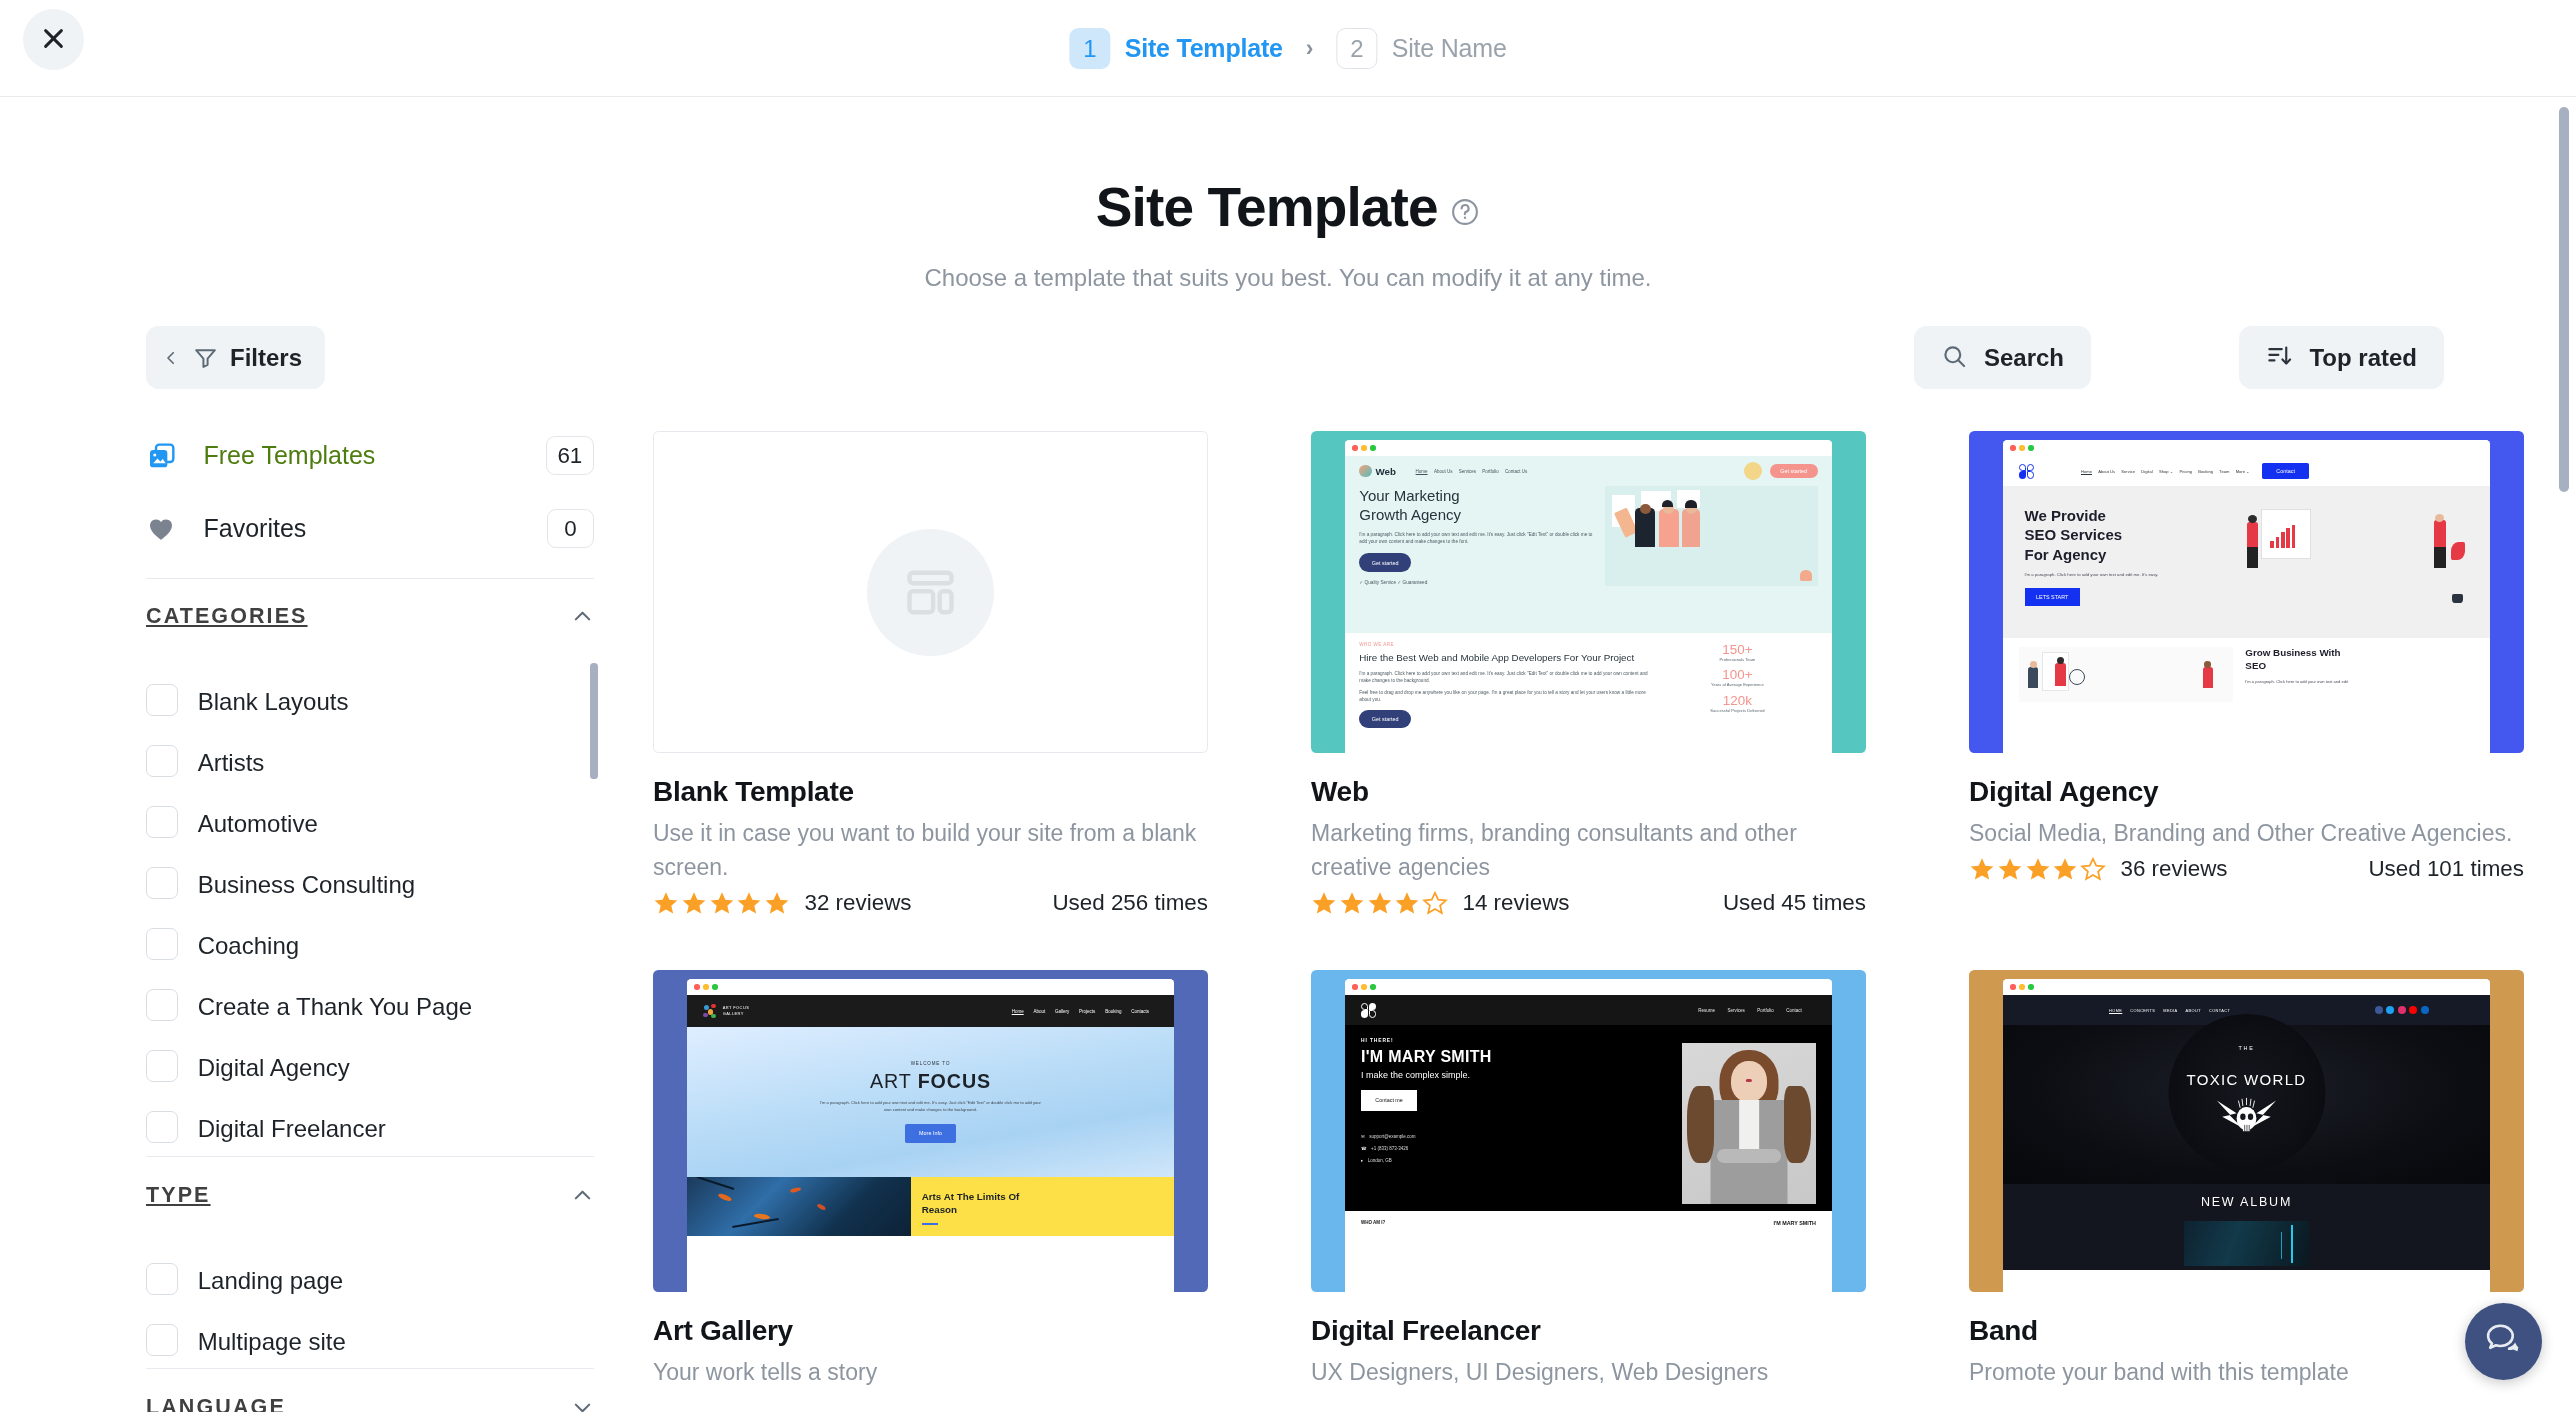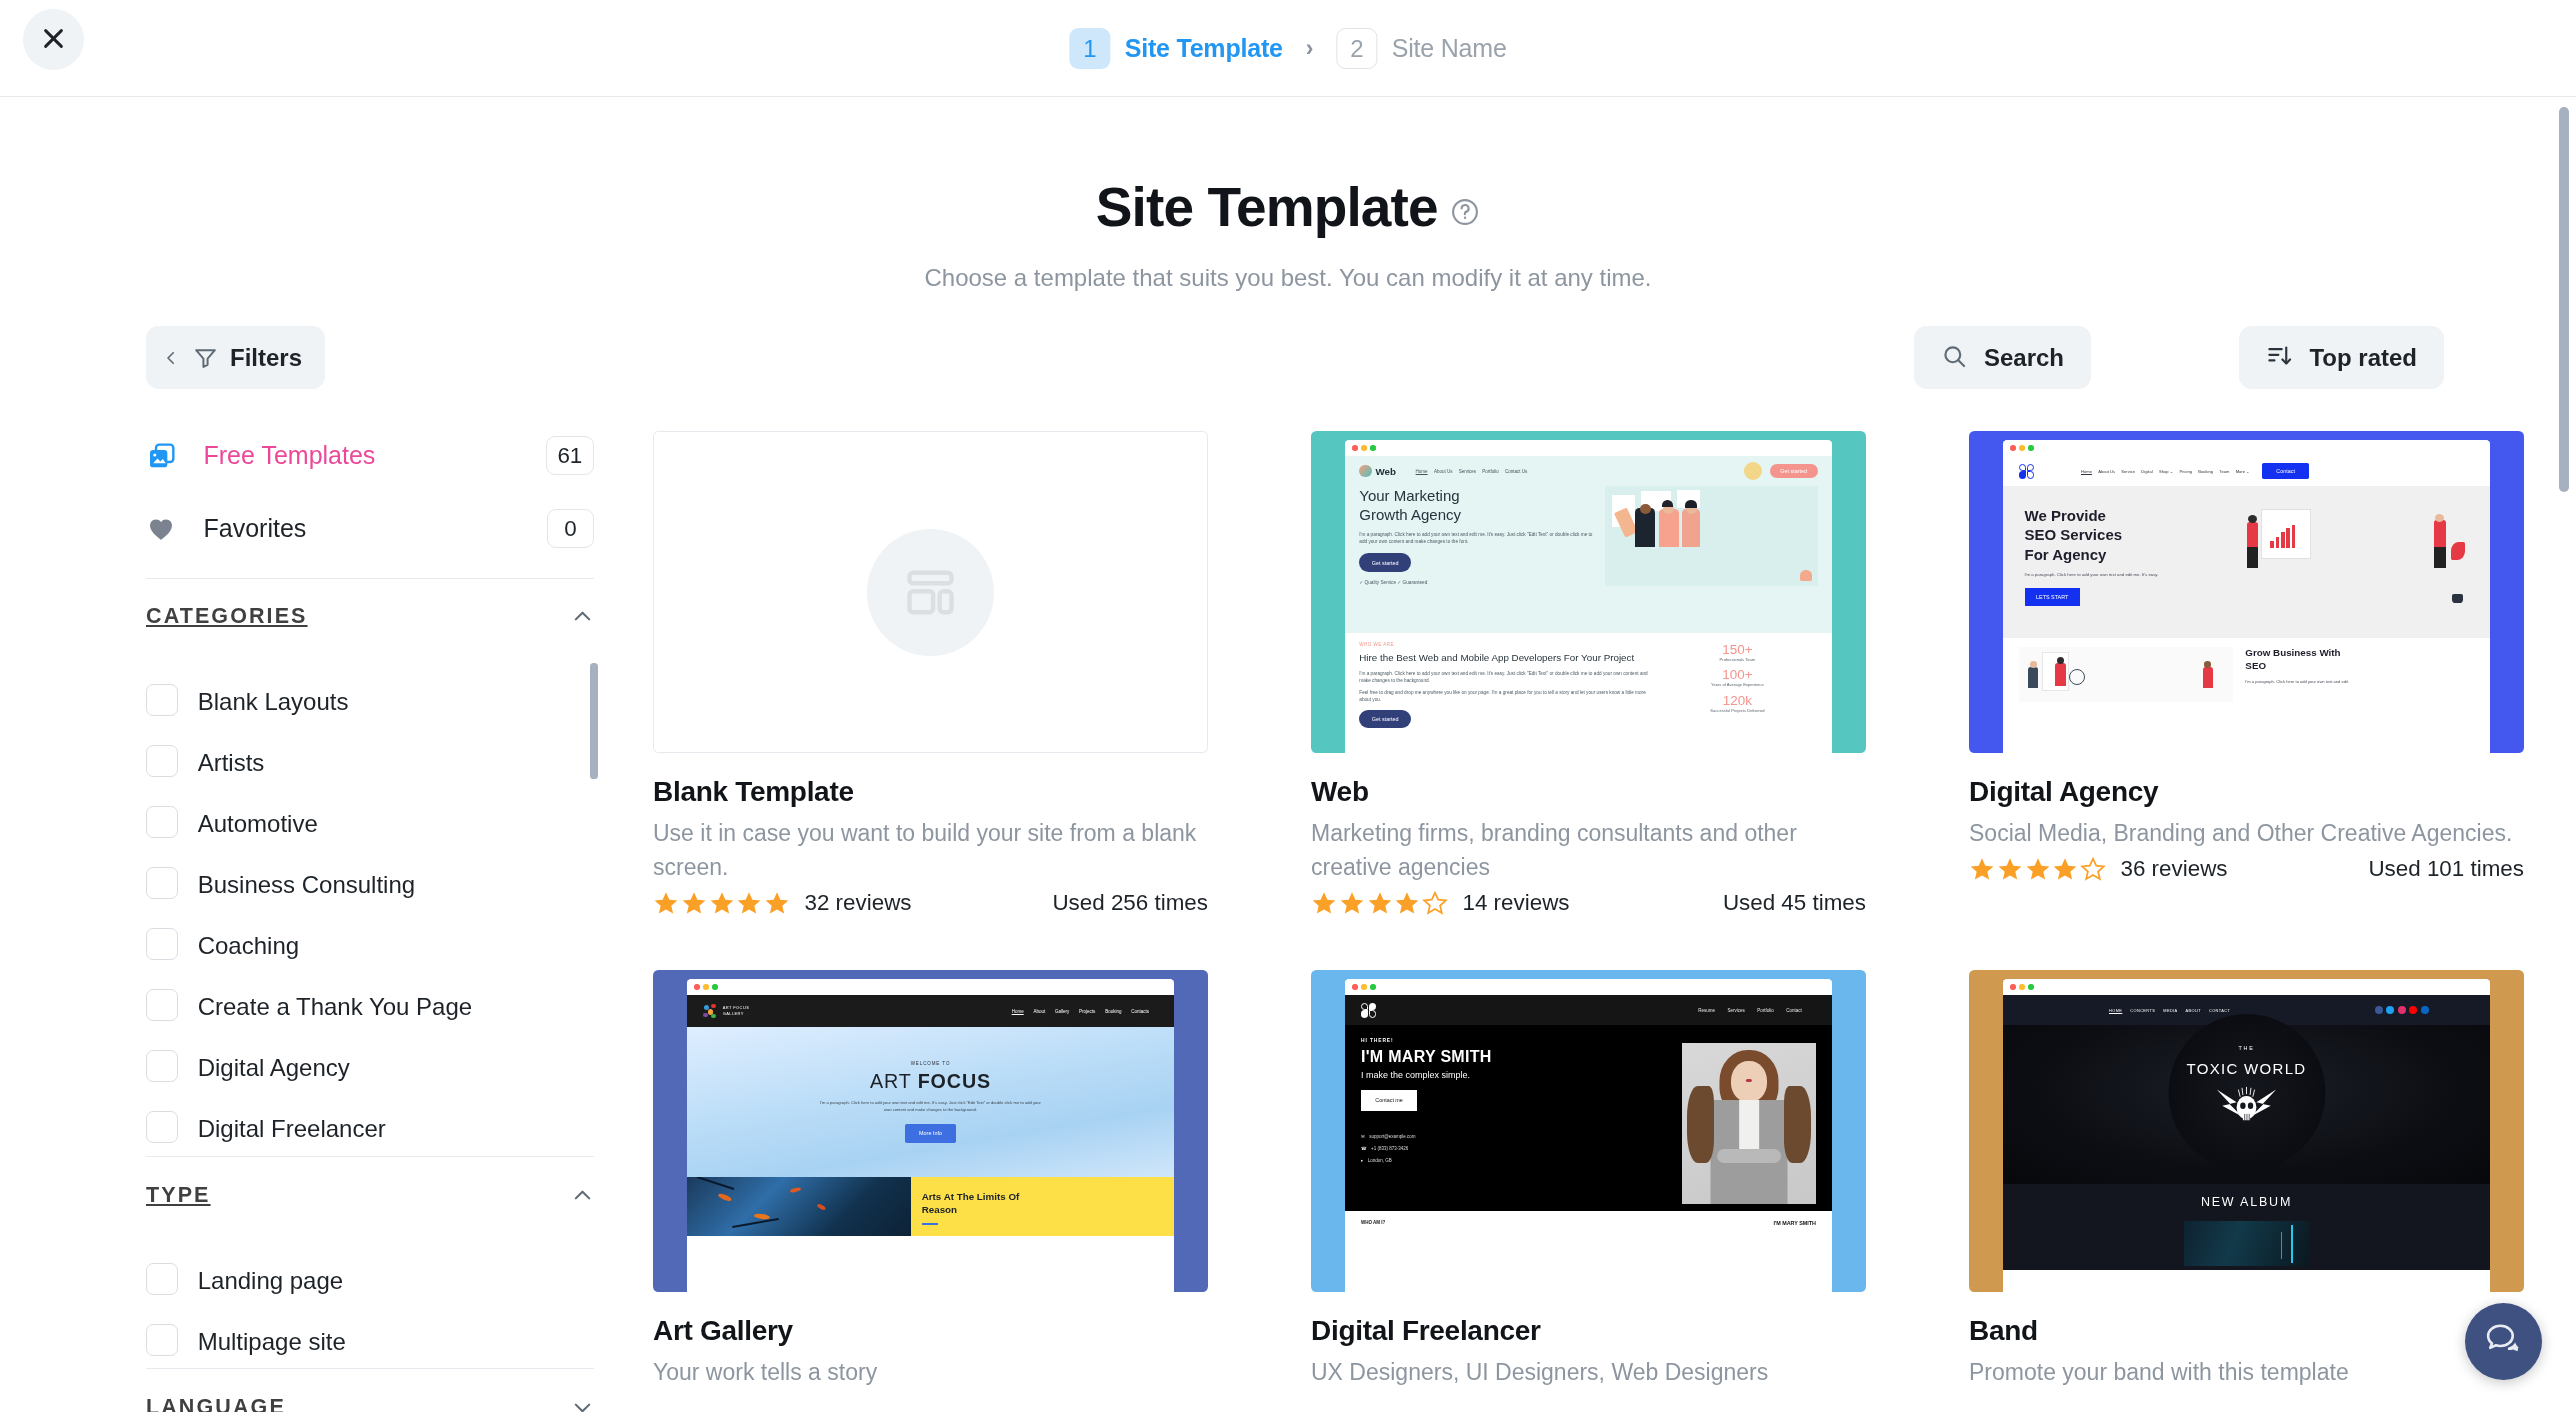--- a/index.html
+++ b/index.html
@@ -83,21 +83,21 @@
   #search-btn { right: 485px; }
   #sort-btn { right: 132px; }
 
   
   .sidebar { position: absolute; left: 146px; top: 419px; width: 448px; }
   .side-row {
     display: flex; align-items: center; height: 73px; cursor: pointer;
   }
   .side-icon { width: 36px; margin-right: 21.5px; display: flex; align-items: center; }
   .side-label { font-size: 25px; font-weight: 400; flex: 1; }
-  .side-label.accent { color: #ec4899; }
+  .side-label.accent { color: #4d7c0f; }
   .side-label.normal { color: #1d2328; }
   .badge {
     min-width: 47px; height: 39px; padding: 0 10.7px;
     border: 1.3px solid #e2e6ea; border-radius: 9px;
     display: flex; align-items: center; justify-content: center;
     font-size: 22.4px; color: #1d2328;
   }
   .divider { height: 0.9px; background: #e7eaee; margin: 12.5px 0 0 0; }
 
   .sec-head {
@@ -243,21 +243,21 @@
   
   .bd-bg { position: absolute; inset: 0; background: #cf9a4f; }
   .bd-nav { height: 30px; background: #161a26; display: flex; align-items: center; padding: 0 16px; color: #fff; }
   .bd-hero {
     height: 159px; position: relative;
     background: radial-gradient(ellipse at 50% 40%, #1c1f28 0%, #0c0e13 60%, #07080c 100%);
     display: flex; flex-direction: column; align-items: center; justify-content: flex-start;
     padding-top: 19.7px;
   }
   .bd-the { font-size: 5.4px; color: #fff; letter-spacing: 1.8px; }
-  .bd-title { font-size: 15px; color: #fff; letter-spacing: 1.3px; font-weight: 400; margin-top: 9px; }
+  .bd-title { font-size: 15px; color: #fff; letter-spacing: 1.3px; font-weight: 400; margin-top: 20px; }
   .bd-album { font-size: 12.5px; color: #fff; letter-spacing: 1.8px; }
   .soc { width: 8px; height: 8px; border-radius: 50%; display:inline-block; }
 
   
   .chat-btn {
     position: absolute; right: 34px; bottom: 32px;
     width: 77px; height: 77px; border-radius: 50%;
     background: #3e5180; box-shadow: 0 2.7px 12.5px rgba(0,0,0,0.22);
     display: flex; align-items: center; justify-content: center; cursor: pointer;
   }

